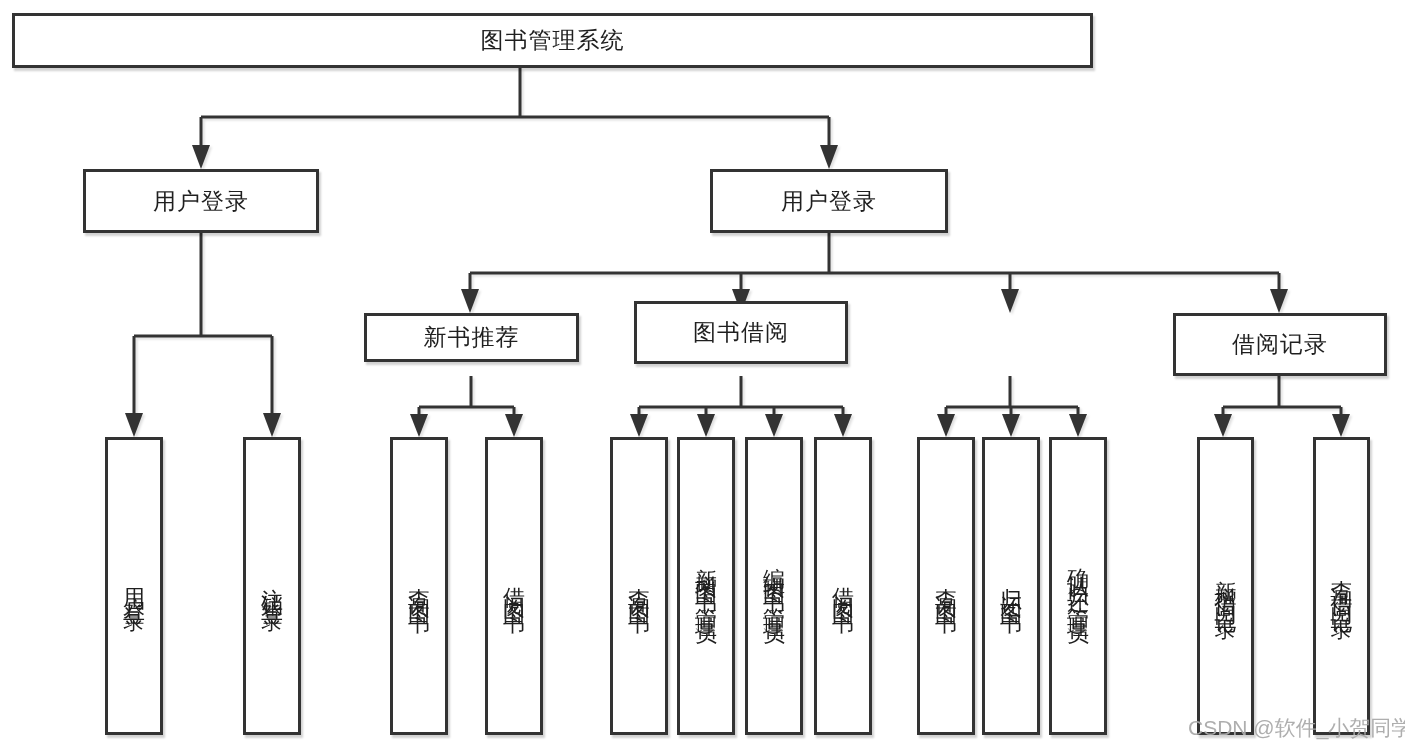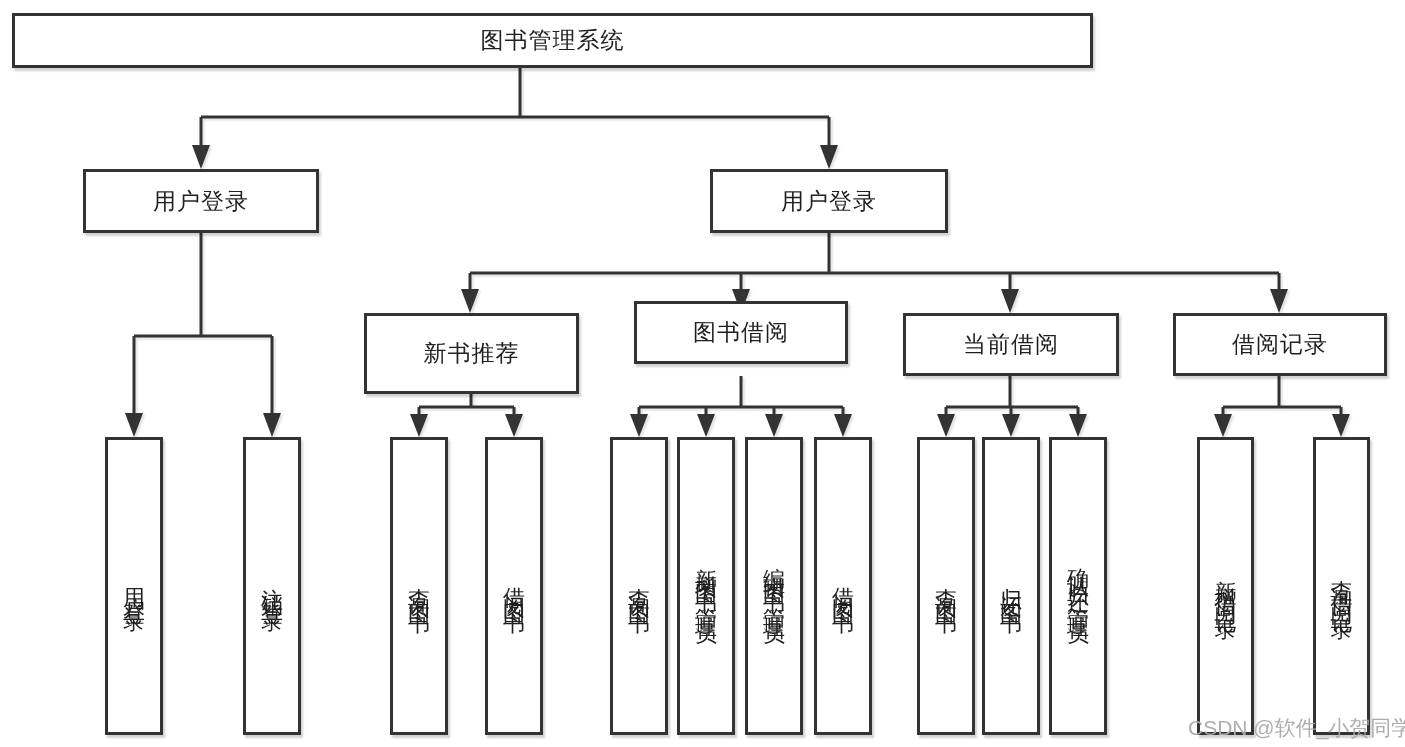--- a/index.html
+++ b/index.html
@@ -110,28 +110,25 @@
     <span class="lbl">图书管理系统</span>
   </div>
 
   <div class="node h" style="left:83px;top:169px;width:236px;height:64px">
     <span class="lbl">用户登录</span>
   </div>
   <div class="node h" style="left:710px;top:169px;width:238px;height:64px">
     <span class="lbl">用户登录</span>
   </div>
 
-  <div class="node h" style="left:364px;top:313px;width:215px;height:81px">
+  <div class="node h" style="left:364px;top:313px;width:215px;height:49px">
     <span class="lbl">新书推荐</span>
   </div>
   <div class="node h" style="left:634px;top:301px;width:214px;height:63px">
     <span class="lbl">图书借阅</span>
-  </div>
-  <div class="node h" style="left:903px;top:313px;width:216px;height:63px">
-    <span class="lbl">当前借阅</span>
   </div>
   <div class="node h" style="left:1173px;top:313px;width:214px;height:63px">
     <span class="lbl">借阅记录</span>
   </div>
 
   <div class="node v" style="left:105px;top:437px;width:58px;height:298px">
     <span class="lbl">用户登录</span>
   </div>
   <div class="node v" style="left:243px;top:437px;width:58px;height:298px">
     <span class="lbl">注销登录</span>

